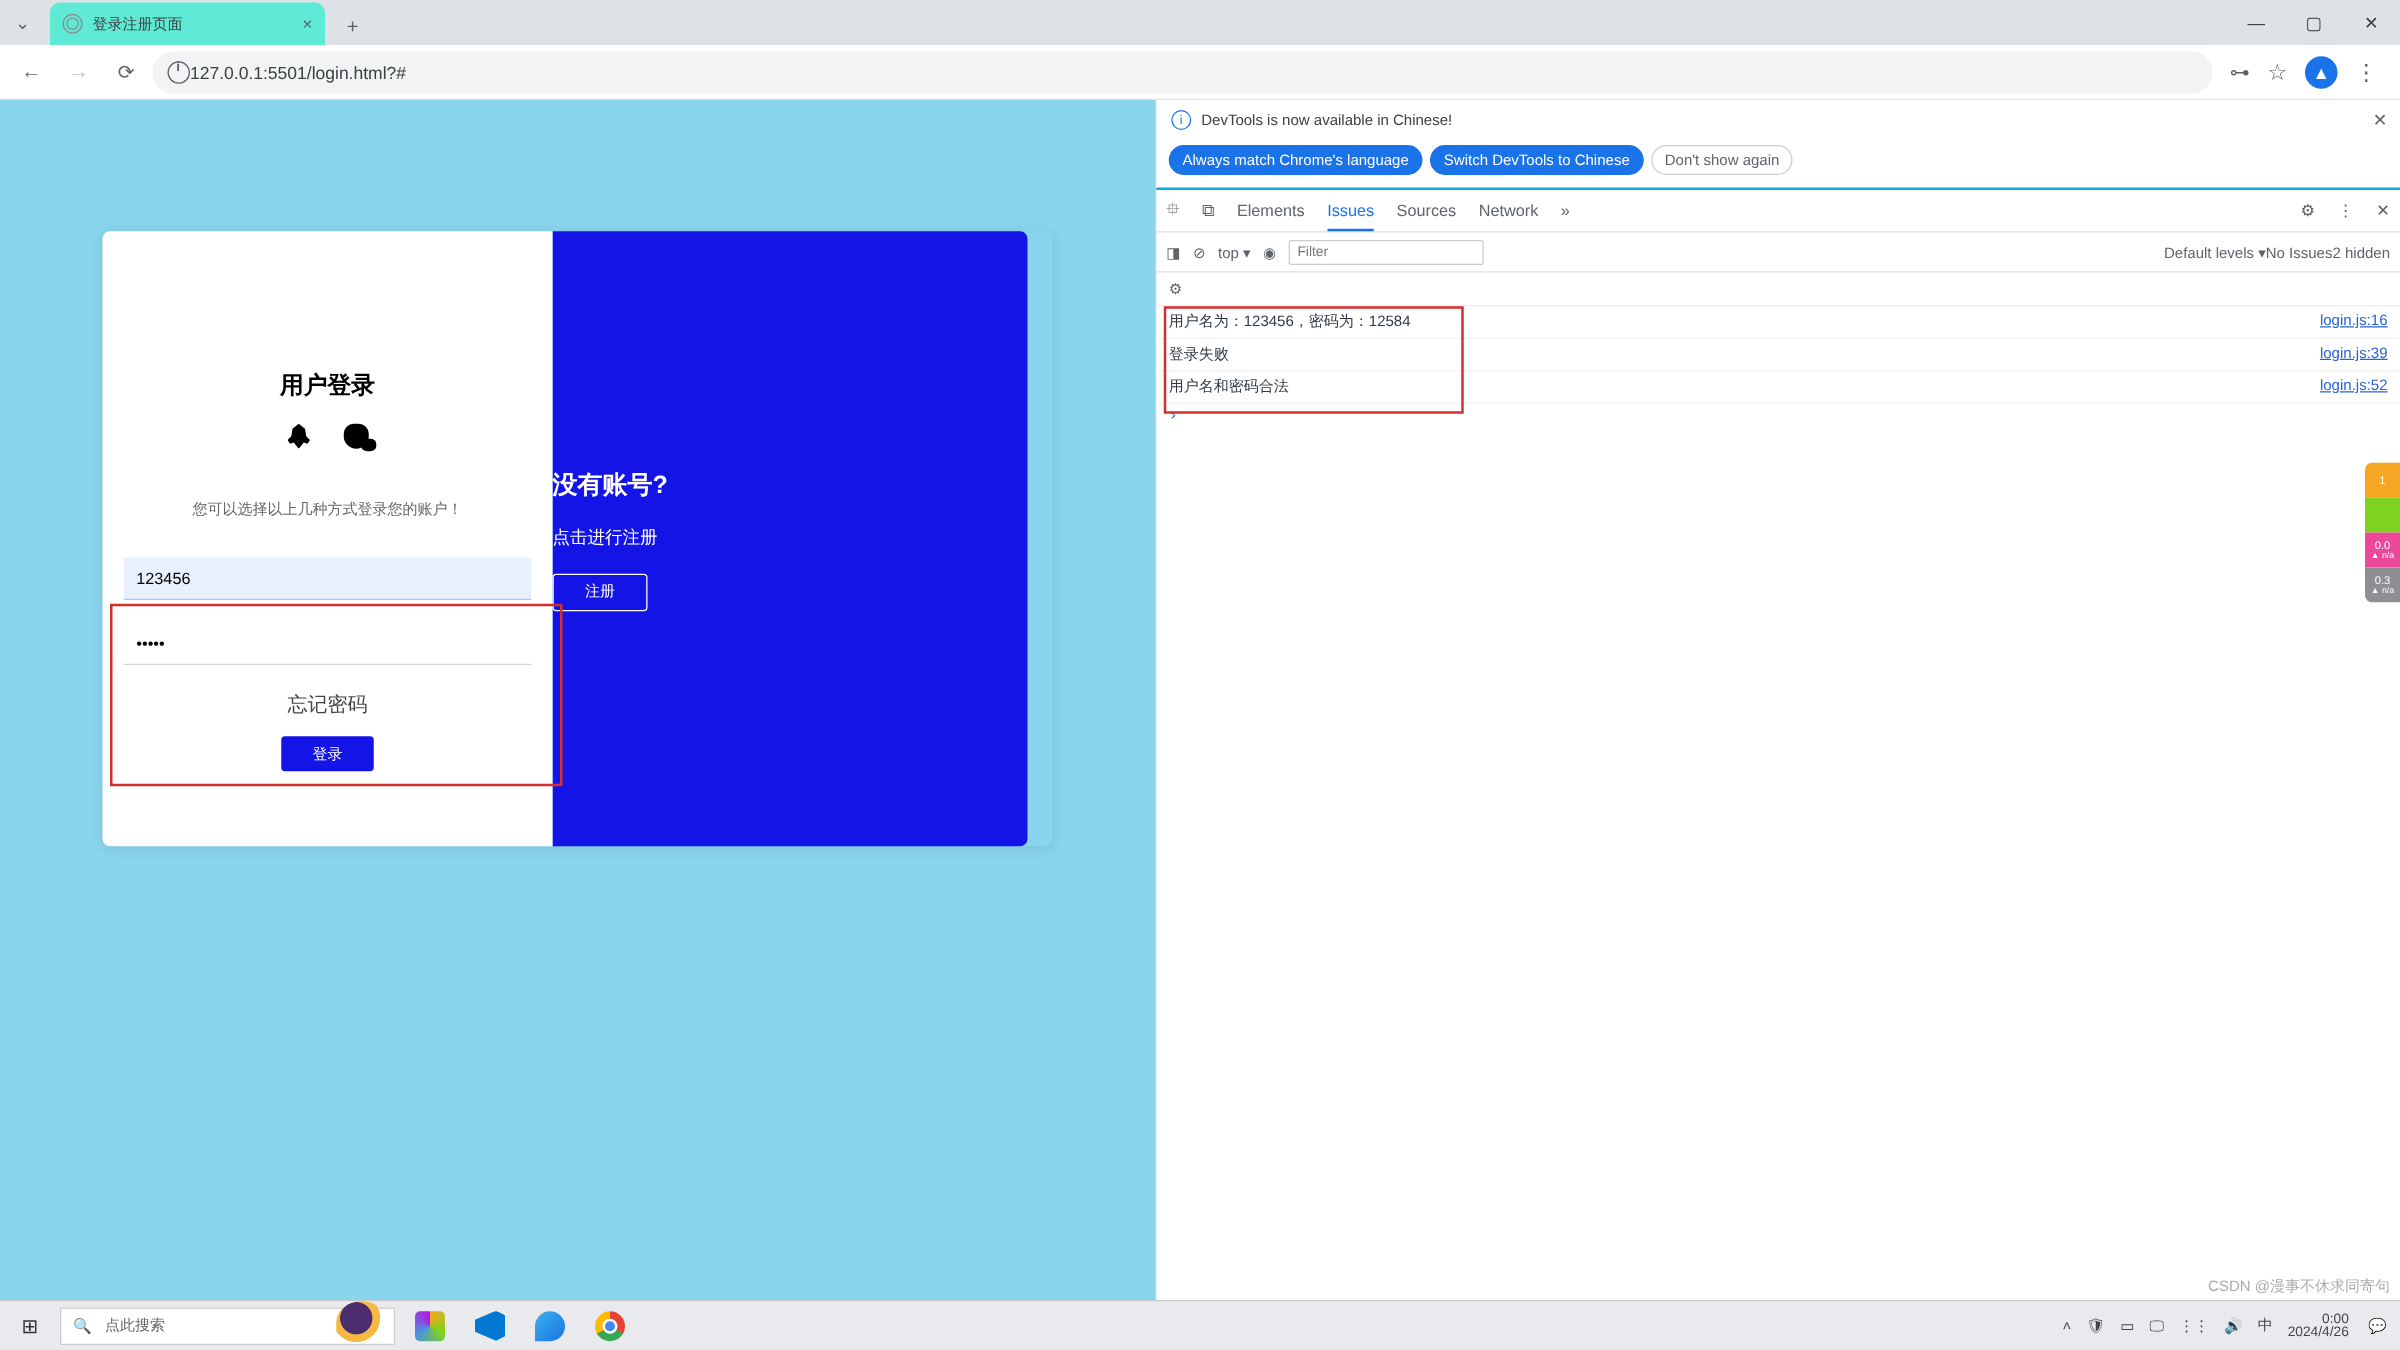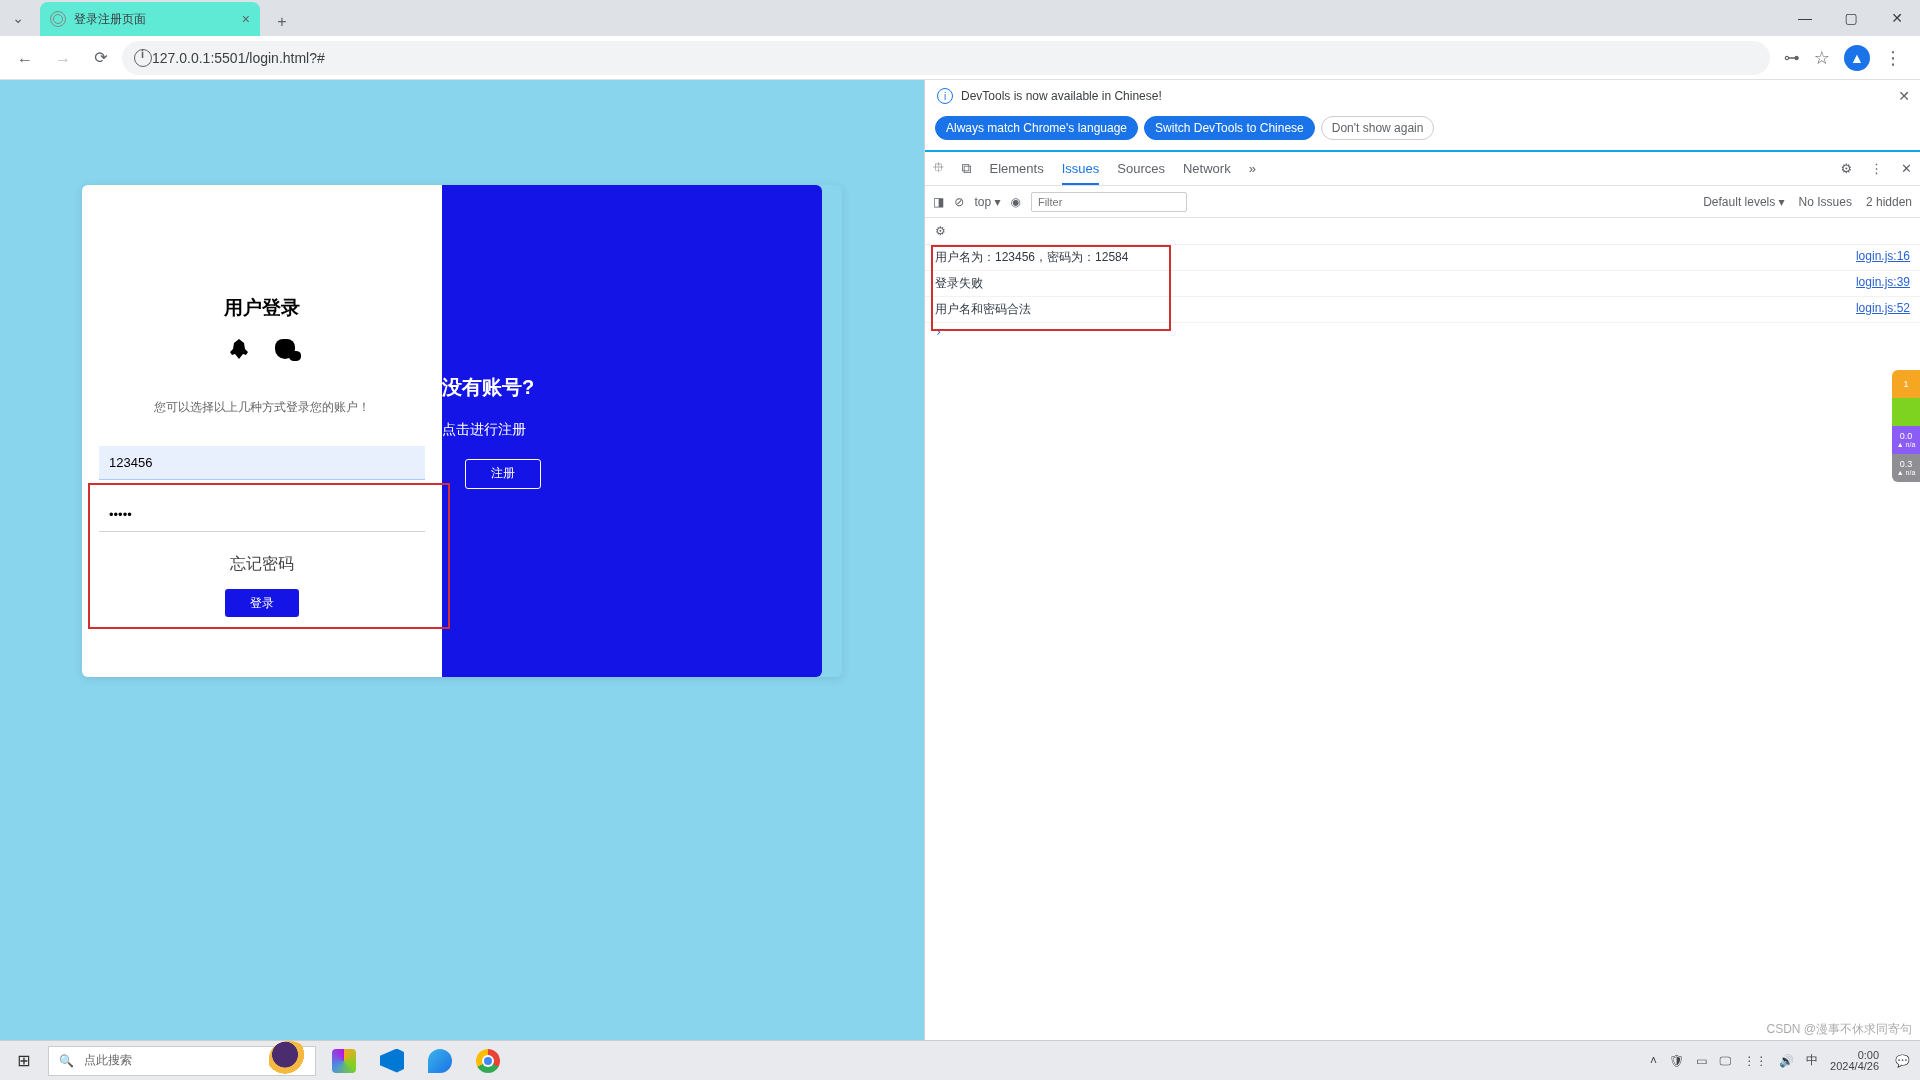--- a/index.html
+++ b/index.html
@@ -43,48 +43,48 @@
 .wechat::after { content: ""; position: absolute; width: 12px; height: 10px; background: #000; border-radius: 40%; right: -6px; bottom: -2px; }
 .hint { margin-top: 40px; font-size: 12px; color: #666; }
 .form-box { position: absolute; left: 6px; top: 298px; width: 362px; height: 146px; border: 2px solid #d32f2f; pointer-events: none; }
 .field { width: 326px; height: 34px; margin: 18px auto 0; border: none; border-bottom: 1px solid #cfd3d8; background: transparent; font-size: 13px; padding: 0 10px; outline: none; }
 .field:first-of-type { margin-top: 30px; background: #e8f0fe; border-bottom: 1px solid #a6c8ff; }
 .forgot { margin-top: 22px; font-size: 16px; color: #444; }
 .login-btn { margin-top: 14px; width: 74px; height: 28px; background: #1414e6; color: #fff; border: none; border-radius: 3px; font-size: 12px; cursor: pointer; }
 .card-right { width: 380px; background: #1414e6; border-radius: 0 6px 6px 0; color: #fff; display: flex; flex-direction: column; justify-content: center; gap: 20px; }
 .card-right h2 { font-size: 20px; font-weight: bold; }
 .card-right p { font-size: 14px; }
-.reg-btn { width: 76px; height: 30px; background: transparent; border: 1px solid #fff; color: #fff; border-radius: 3px; font-size: 12px; cursor: pointer; margin-left: 23px; }
+.reg-btn { width: 76px; height: 30px; background: transparent; border: 1px solid #fff; color: #fff; border-radius: 3px; font-size: 12px; cursor: pointer; }
 
 
 .dt-bar1 { padding: 8px 12px; display: flex; align-items: center; gap: 8px; color: #3c4043; position: relative; }
 .dt-bar1 .info { width: 16px; height: 16px; border: 1.5px solid #1a73e8; border-radius: 50%; color: #1a73e8; font-size: 10px; display: flex; align-items: center; justify-content: center; }
 .dt-bar1 .close-x { position: absolute; right: 10px; top: 8px; font-size: 14px; color: #5f6368; }
 .dt-pills { padding: 4px 10px 10px; display: flex; gap: 6px; border-bottom: 2px solid #0ea5e9; }
 .pill { padding: 4px 10px; border-radius: 12px; font-size: 12px; border: 1px solid #ccc; color: #5f6368; white-space: nowrap; }
 .pill.blue { background: #1a73e8; color: #fff; border-color: #1a73e8; }
 .dt-tabs { height: 34px; border-bottom: 1px solid #e0e0e0; display: flex; align-items: center; padding: 0 8px; gap: 18px; color: #5f6368; font-size: 13px; }
 .dt-tabs .icon { font-size: 14px; }
 .dt-tabs .tabitem.active { color: #1a73e8; border-bottom: 2px solid #1a73e8; padding-bottom: 7px; margin-bottom: -9px; }
 .dt-tabs .spacer { flex: 1; }
 .dt-sub { height: 32px; border-bottom: 1px solid #e0e0e0; display: flex; align-items: center; padding: 0 8px; gap: 10px; color: #5f6368; font-size: 12px; }
 .dt-sub .filter { flex: 0 0 130px; height: 20px; border: 1px solid #ccc; border-radius: 2px; padding: 0 6px; font-size: 11px; }
-.dt-sub .right { margin-left: auto; display: flex; gap: 14px; }
+.dt-sub .right { margin-left: auto; display: flex; }
 .dt-gear-row { padding: 6px 10px; border-bottom: 1px solid #eee; color: #5f6368; }
 .dt-console-body { position: relative; }
 .console-highlight { position: absolute; left: 6px; top: 0; width: 240px; height: 86px; border: 2px solid #d32f2f; pointer-events: none; }
 .logrow { display: flex; justify-content: space-between; padding: 4px 10px; font-family: Consolas, monospace; font-size: 12px; color: #303942; border-bottom: 1px solid #f2f2f2; }
 .logrow:first-child { background: #f8f9fa; }
 .logrow a { color: #2a63d6; text-decoration: underline; }
 .prompt-row { padding: 2px 10px; color: #1a73e8; font-family: monospace; font-size: 12px; }
 
 
 .side-tags { position: absolute; right: 0; top: 370px; width: 28px; display: flex; flex-direction: column; border-radius: 6px 0 0 6px; overflow: hidden; font-size: 9px; color: #fff; }
 .side-tags div { height: 28px; display: flex; flex-direction: column; align-items: center; justify-content: center; line-height: 1; }
-.t1 { background: #f5a623; } .t2 { background: #7ed321; } .t3 { background: #8b5cf6; } .t4 { background: #8e8e93; }
+.t1 { background: #f5a623; } .t2 { background: #7ed321; } .t3 { background: #ec4899; } .t4 { background: #8e8e93; }
 
 
 .taskbar { position: absolute; bottom: 0; left: 0; right: 0; height: 40px; background: #e8eaed; border-top: 1px solid #ccc; display: flex; align-items: center; font-size: 12px; color: #333; }
 .taskbar .start { width: 48px; height: 40px; display: flex; align-items: center; justify-content: center; font-size: 16px; }
 .taskbar .search { width: 268px; height: 30px; background: #fff; border: 1px solid #ccc; display: flex; align-items: center; padding: 0 10px; gap: 10px; color: #666; position: relative; }
 .taskbar .search .mascot { position: absolute; right: 6px; bottom: 0; width: 40px; height: 34px; background: radial-gradient(circle at 40% 40%, #4a2c6f 40%, #f5b942 42% 60%, transparent 61%); border-radius: 50% 50% 0 0; }
 .taskbar .apps { display: flex; align-items: center; gap: 4px; margin-left: 6px; }
 .taskbar .apps div { width: 44px; height: 40px; display: flex; align-items: center; justify-content: center; }
 .app-icon { width: 24px; height: 24px; border-radius: 4px; }
 .taskbar .tray { margin-left: auto; display: flex; align-items: center; gap: 12px; padding-right: 10px; color: #444; font-size: 12px; }

